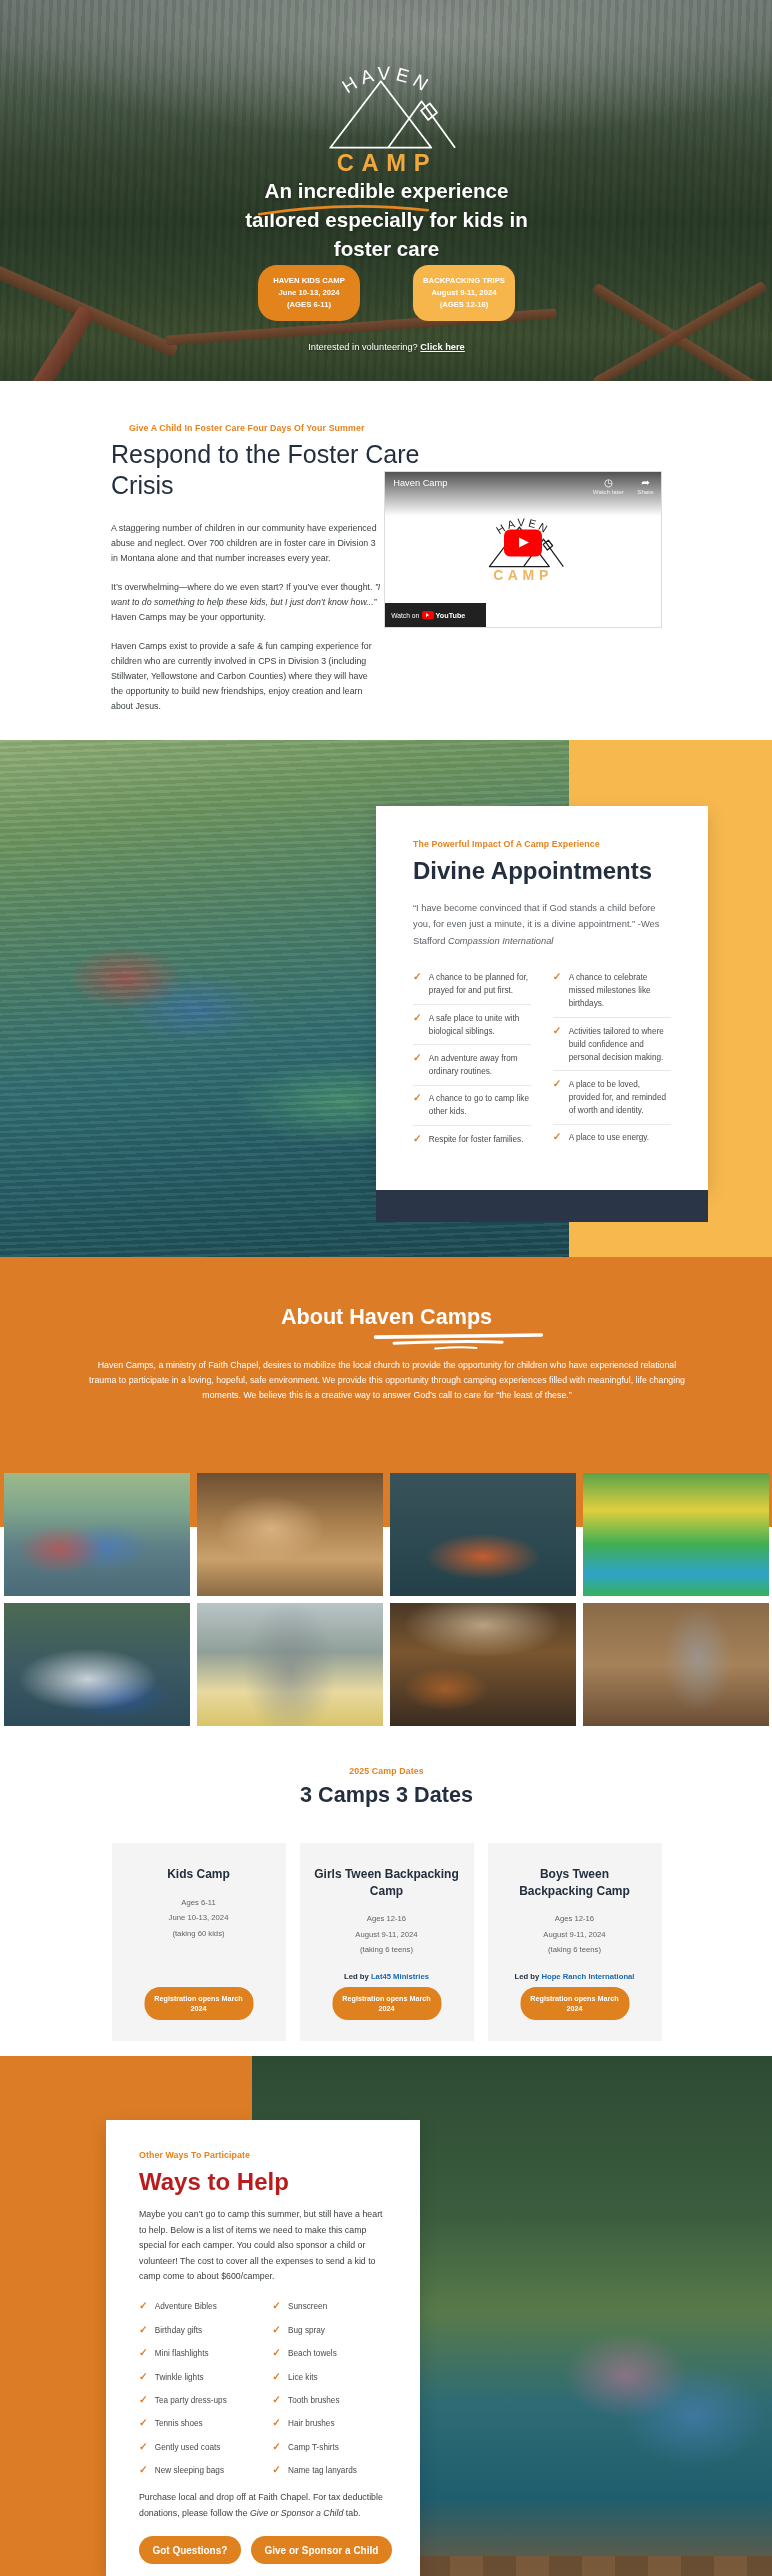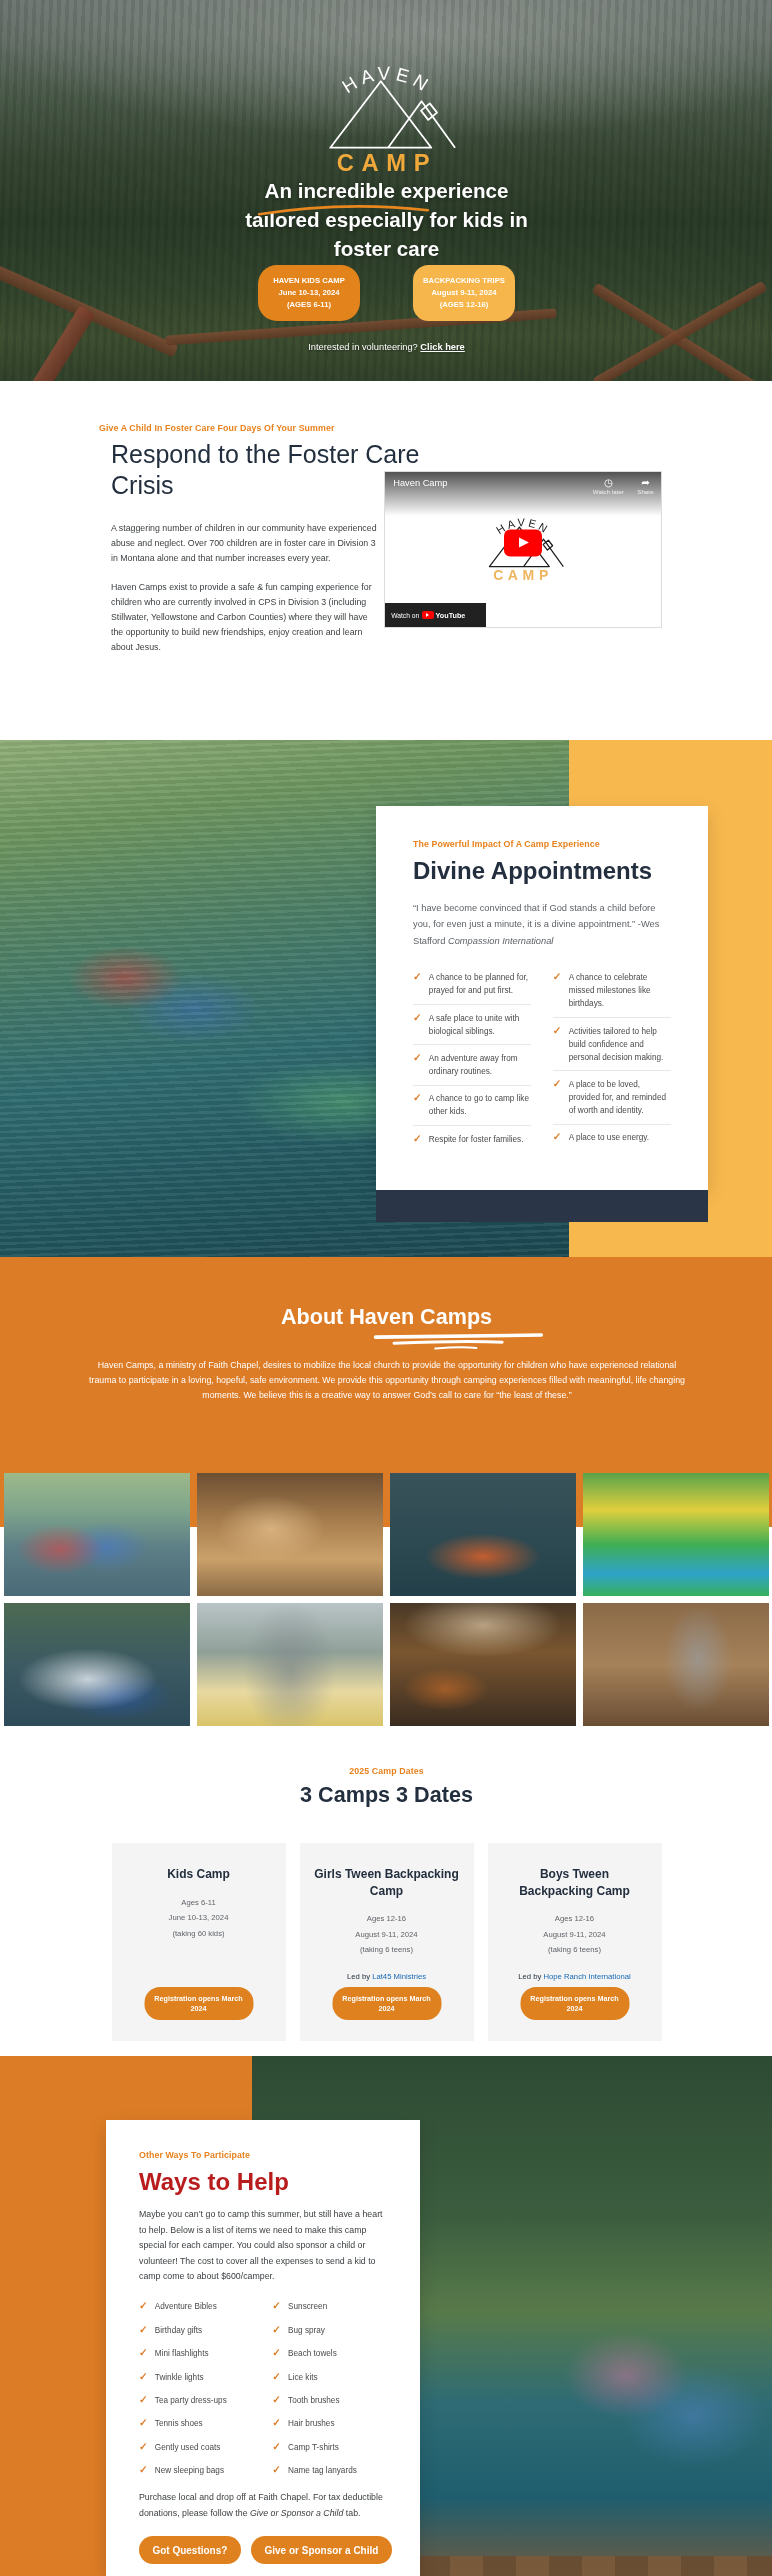--- a/index.html
+++ b/index.html
@@ -31,21 +31,21 @@
   .btn-hero { width:102px; min-height:56px; border:none; border-radius:15.5px; color:#fff; font-family:inherit;
     font-weight:700; font-size:7.7px; line-height:12px; text-align:center; padding:8.8px 4.1px; cursor:pointer; }
   .btn-hero.primary { background:#E2831C;border-radius:19px; }
   .btn-hero.secondary { background:#F7B64B; }
   .hero-volunteer { position:absolute; left:0; top:342px; width:100%; text-align:center; color:#fff; font-size:9.3px; z-index:3; text-shadow:0 0.5px 2.1px rgba(0,0,0,.4); }
   .hero-volunteer a { color:#fff; font-weight:700; text-decoration:underline; cursor:pointer; }
 
   
   .respond { position:absolute; left:0; top:381px; width:773px; height:355px; background:#fff; }
   .eyebrow { color:#E8821E; font-weight:700; font-size:8.8px; letter-spacing:0.1px; }
-  .respond .eyebrow { position:absolute; left:99px; top:42px; }
+  .respond .eyebrow { position:absolute; left:129px; top:42px; }
   .respond h2 { position:absolute; left:111px; top:58px; width:309px; color:#232F3E; font-size:25px; line-height:31px; font-weight:400; }
   .respond .copy { position:absolute; left:111px; top:140px; width:270px; }
   .respond .copy p { font-size:8.8px; line-height:15px; color:#3C4043; margin-bottom:14px; }
   .video { position:absolute; left:384px; top:90px; width:278px; height:157px; background:#fff; border:0.5px solid #dcdcdc; cursor:pointer; }
   .video-top { position:absolute; left:0; top:0; width:100%; height:44px;
     background:linear-gradient(180deg, rgba(15,15,15,.72), rgba(15,15,15,0)); color:#fff; }
   .video-title { position:absolute; left:8.2px; top:6.2px; font-size:9.3px; }
   .vt-icons { position:absolute; right:7.2px; top:5.2px; display:flex; gap:13.4px; text-align:center; color:#fff; }
   .vt-icons .ic { font-size:10.3px; line-height:11.3px; cursor:pointer; }
   .vt-icons .lbl { font-size:6.2px; opacity:.85; }
@@ -102,21 +102,21 @@
 
   
   .camps { position:absolute; left:0; top:1729px; width:773px; height:327px; background:#fff; }
   .camps .eyebrow { position:absolute; left:0; top:37px; width:100%; text-align:center; }
   .camps h2 { position:absolute; left:0; top:53px; width:100%; text-align:center; color:#232F3E; font-size:21.6px; font-weight:700; }
   .cards { position:absolute; left:0; top:114px; width:100%; display:flex; justify-content:center; gap:14px; }
   .camp-card { position:relative; width:174px; height:198px; background:#F4F4F4; text-align:center; padding:23px 14.4px 0; }
   .camp-card h3 { color:#232F3E; font-size:12px; line-height:16.5px; font-weight:700; }
   .camp-details { margin-top:12.4px; }
   .camp-details div { font-size:7.7px; line-height:15.5px; color:#5F6368; }
-  .led-by { margin-top:14.4px; font-size:7.7px; font-weight:400; color:#232F3E; }
+  .led-by { margin-top:14.4px; font-size:7.7px; font-weight:700; color:#232F3E; }
   .led-by a { color:#1769B5; text-decoration:none; cursor:pointer; }
   .btn-reg { position:absolute; left:50%; bottom:20.6px; transform:translateX(-50%); width:109px; border:none; border-radius:15.5px;
     background:#E0811F; color:#fff; font-family:inherit; font-weight:700; font-size:7.2px; line-height:10.3px; padding:6.2px 5.2px; cursor:pointer; }
 
   
   .ways { position:absolute; left:0; top:2056px; width:773px; height:581px; }
   .ways-orange { position:absolute; left:0; top:0; width:252px; height:581px; background:#DD7C26; }
   .ways-photo { position:absolute; left:252px; top:0; width:520px; height:581px;
     background:
       radial-gradient(88px 62px at 72% 55%, rgba(230,120,170,.45), rgba(230,120,170,0) 70%),
@@ -185,20 +185,21 @@
     <div class="hero-volunteer">
       <span>Interested in volunteering? </span><a>Click here</a>
     </div>
   </section>
 
   <section class="respond">
     <div class="eyebrow">Give A Child In Foster Care Four Days Of Your Summer</div>
     <h2>Respond to the Foster Care Crisis</h2>
     <div class="copy">
       <p>A staggering number of children in our community have experienced abuse and neglect. Over 700 children are in foster care in Division 3 in Montana alone and that number increases every year.</p>
+      <p><span>It’s overwhelming—where do we even start? If you’ve ever thought. </span><em>”I want to do something to help these kids, but I just don’t know how...”</em><span> Haven Camps may be your opportunity.</span></p>
       <p>Haven Camps exist to provide a safe &amp; fun camping experience for children who are currently involved in CPS in Division 3 (including Stillwater, Yellowstone and Carbon Counties) where they will have the opportunity to build new friendships, enjoy creation and learn about Jesus.</p>
     </div>
     <div class="video">
       <svg class="video-logo" width="98" height="77" viewBox="0 0 320 252">
         <defs>
             <path id="arcVid" d="M 48 152 A 118 118 0 0 1 272 152" fill="none"></path>
           </defs>
         <text font-size="36" fill="#1c1c1c" letter-spacing="9"><textPath href="#arcVid" startOffset="50%" text-anchor="middle">HAVEN</textPath></text>
         <g fill="none" stroke="#1c1c1c" stroke-width="4" stroke-linejoin="round">
             <path d="M50 203 L148 74 L246 203 Z"></path>
@@ -261,21 +262,21 @@
               <span class="check-text">Respite for foster families.</span>
             </div>
           </div>
         <div class="check-col" id="divine-right">
             <div class="check-row">
               <span class="check">✓</span>
               <span class="check-text">A chance to celebrate missed milestones like birthdays.</span>
             </div>
             <div class="check-row">
               <span class="check">✓</span>
-              <span class="check-text">Activities tailored to help build confidence and personal decision making.</span>
+              <span class="check-text">Activities tailored to where build confidence and personal decision making.</span>
             </div>
             <div class="check-row">
               <span class="check">✓</span>
               <span class="check-text">A place to be loved, provided for, and reminded of worth and identity.</span>
             </div>
             <div class="check-row">
               <span class="check">✓</span>
               <span class="check-text">A place to use energy.</span>
             </div>
           </div>

